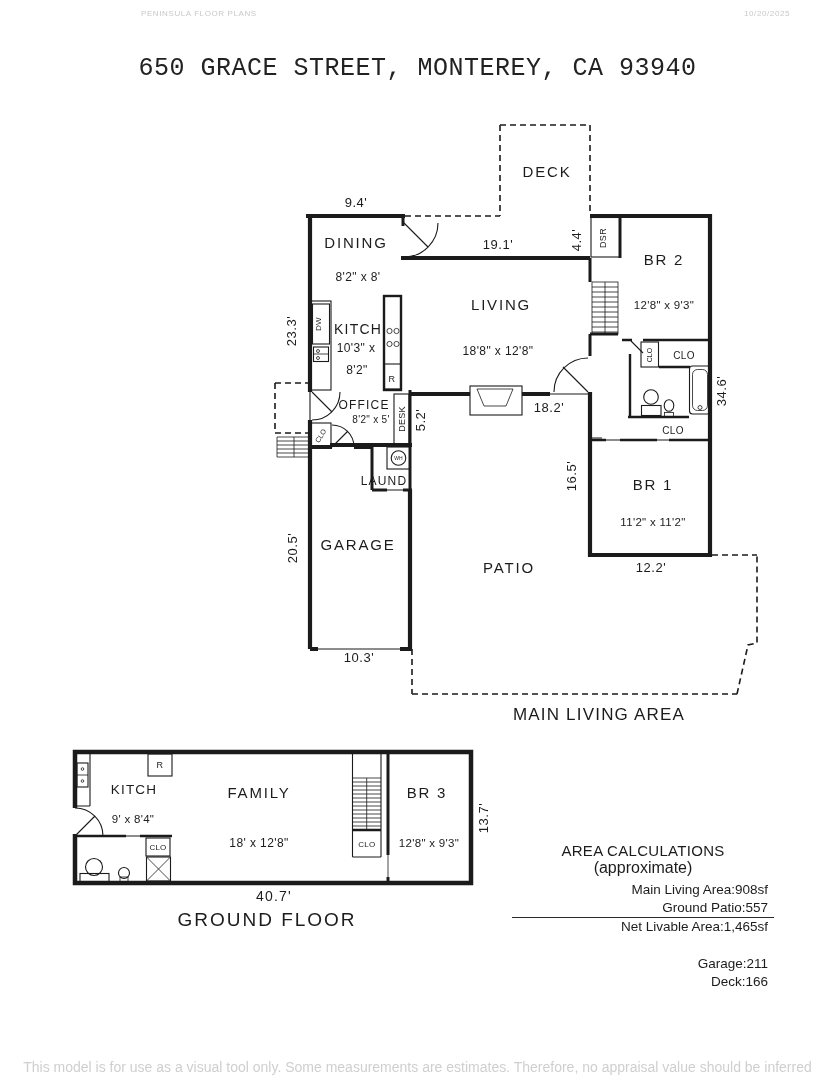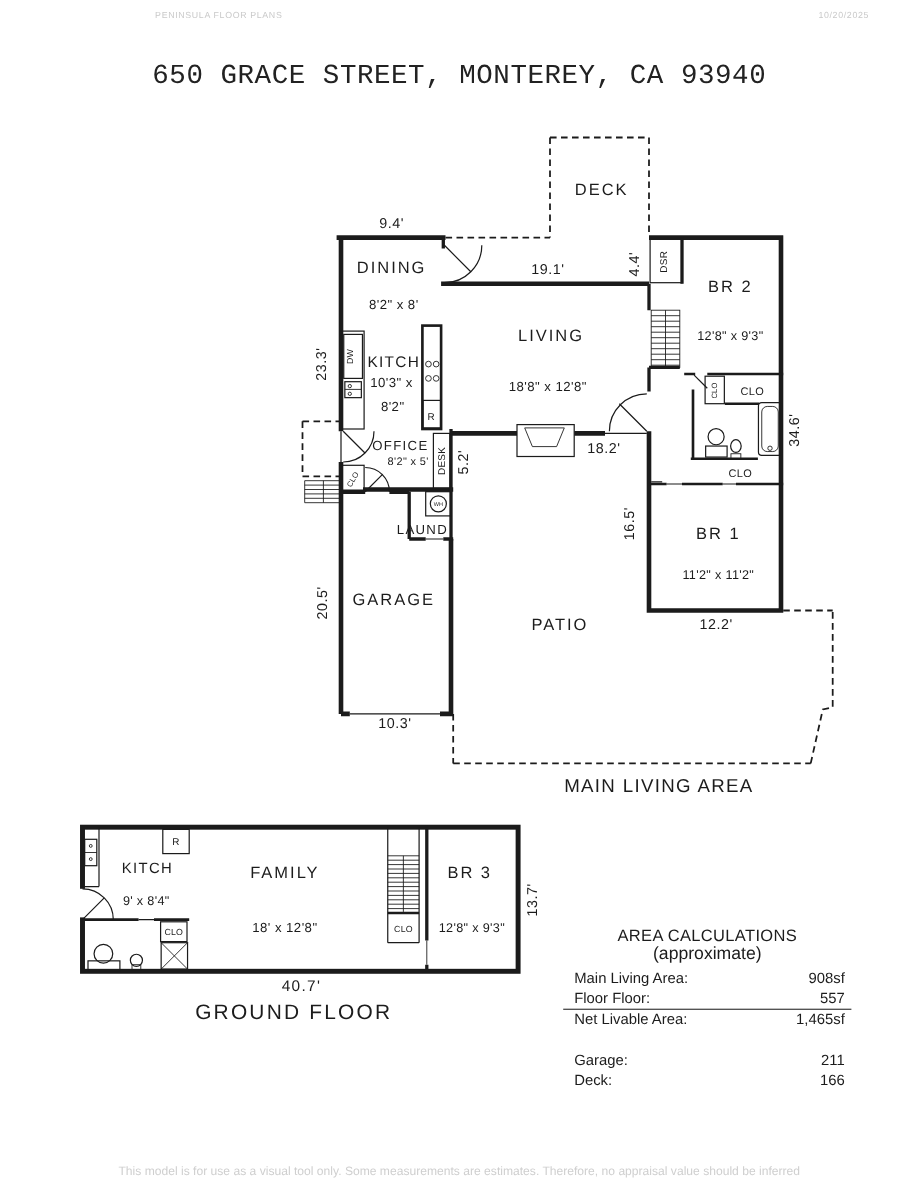--- a/index.html
+++ b/index.html
@@ -4,21 +4,21 @@
 <style>
   html,body{margin:0;padding:0;background:#fff;}
   #page{position:relative;width:835px;height:1080px;background:#fff;overflow:hidden;
         font-family:"Liberation Sans",sans-serif;color:#1c1c1c;}
   .hdr{position:absolute;top:9px;font-size:8px;letter-spacing:.6px;color:#c9c9c9;padding-left:44px;}
   #brand{left:97px;}
   #pdate{left:700px;}
   #title{position:absolute;top:54px;left:0;width:835px;text-align:center;
          font-size:25px;letter-spacing:.5px;color:#222;font-family:Liberation Mono, monospace;}
   #footer{position:absolute;top:1059px;left:0;width:835px;text-align:center;
-          font-size:11px;color:#cfcfcf;}
+          font-size:14px;color:#cfcfcf;}
   svg{position:absolute;left:0;top:0;}
   svg path,svg rect,svg circle,svg ellipse,svg line{stroke:#1b1b1b;fill:none;}
   .w4{stroke-width:4.2;} .w3{stroke-width:3;} .w2{stroke-width:2.4;}
   .w1{stroke-width:1.1;} .w08{stroke-width:.8;}
   .dash{stroke-width:1.6;stroke-dasharray:6 4;}
   .mask{fill:#fff;stroke:none;}
   .wfill{fill:#fff;}
   svg text{fill:#1c1c1c;stroke:none;text-anchor:middle;font-family:"Liberation Sans",sans-serif;}
   .t19{font-size:19px;letter-spacing:2px;}
   .t17{font-size:17px;letter-spacing:1.2px;}
@@ -30,21 +30,21 @@
   .t12l{font-size:12px;letter-spacing:1.2px;}
   .t11{font-size:11.5px;letter-spacing:.3px;}
   .t10{font-size:10px;letter-spacing:.3px;}
   .t9{font-size:9px;letter-spacing:.3px;}
   .t8{font-size:8px;letter-spacing:.2px;}
   .t7{font-size:7px;letter-spacing:.1px;}
   .t5{font-size:5px;letter-spacing:0;}
   #areacalc{position:absolute;left:512px;top:802px;width:262px;font-size:13.5px;}
   #areacalc .ac-title{text-align:center;font-size:15px;letter-spacing:.3px;line-height:17px;margin-top:40px;}
   #areacalc .ac-sub{text-align:center;font-size:16px;line-height:17px;margin-bottom:5px;}
-  .ac-row{display:flex;justify-content:space-between;line-height:18px;padding:0 6px 0 10px;gap:12px;}
+  .ac-row{display:flex;justify-content:flex-end;line-height:18px;padding:0 6px 0 10px;}
   .ac-row.ul{border-bottom:1.6px solid #2a2a2a;}
   .ac-gap{height:19px;}
 </style>
 </head>
 <body>
 
 <div id="page">
 
   <div id="brand" class="hdr">PENINSULA FLOOR PLANS</div>
   <div id="pdate" class="hdr">10/20/2025</div>
@@ -230,21 +230,21 @@
   </svg>
 
   <div id="areacalc">
     <div class="ac-title">AREA CALCULATIONS</div>
     <div class="ac-sub">(approximate)</div>
     <div class="ac-row">
       <span>Main Living Area:</span>
       <span>908sf</span>
     </div>
     <div class="ac-row ul">
-      <span>Floor Floor:</span>
+      <span>Ground Patio:</span>
       <span>557</span>
     </div>
     <div class="ac-row">
       <span>Net Livable Area:</span>
       <span>1,465sf</span>
     </div>
     <div class="ac-gap"></div>
     <div class="ac-row">
       <span>Garage:</span>
       <span>211</span>

